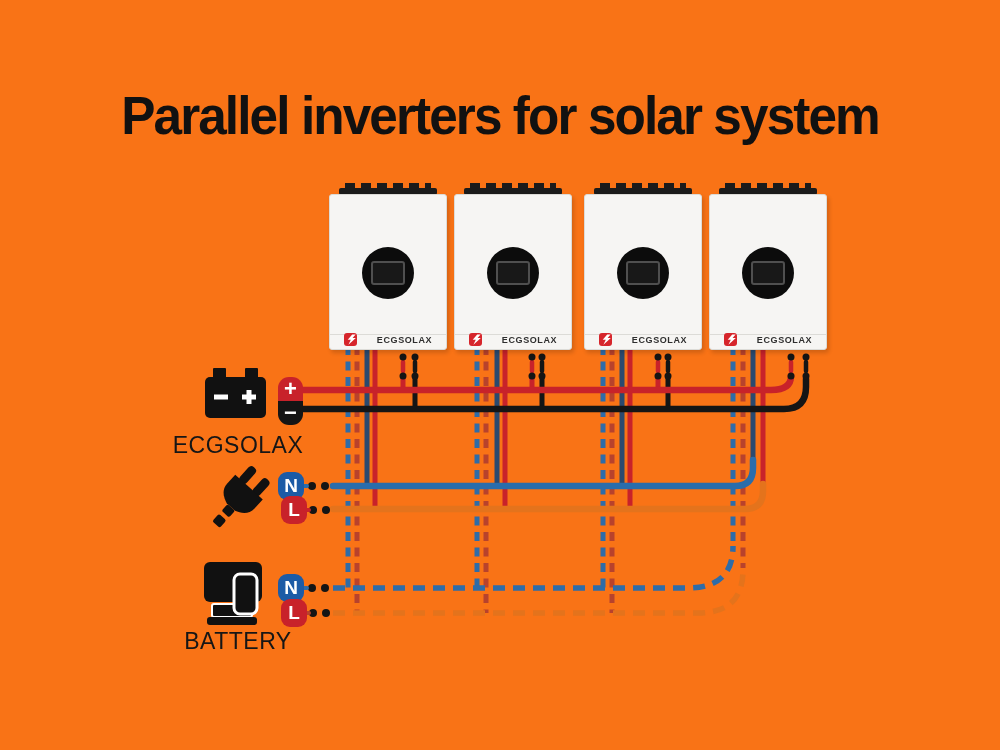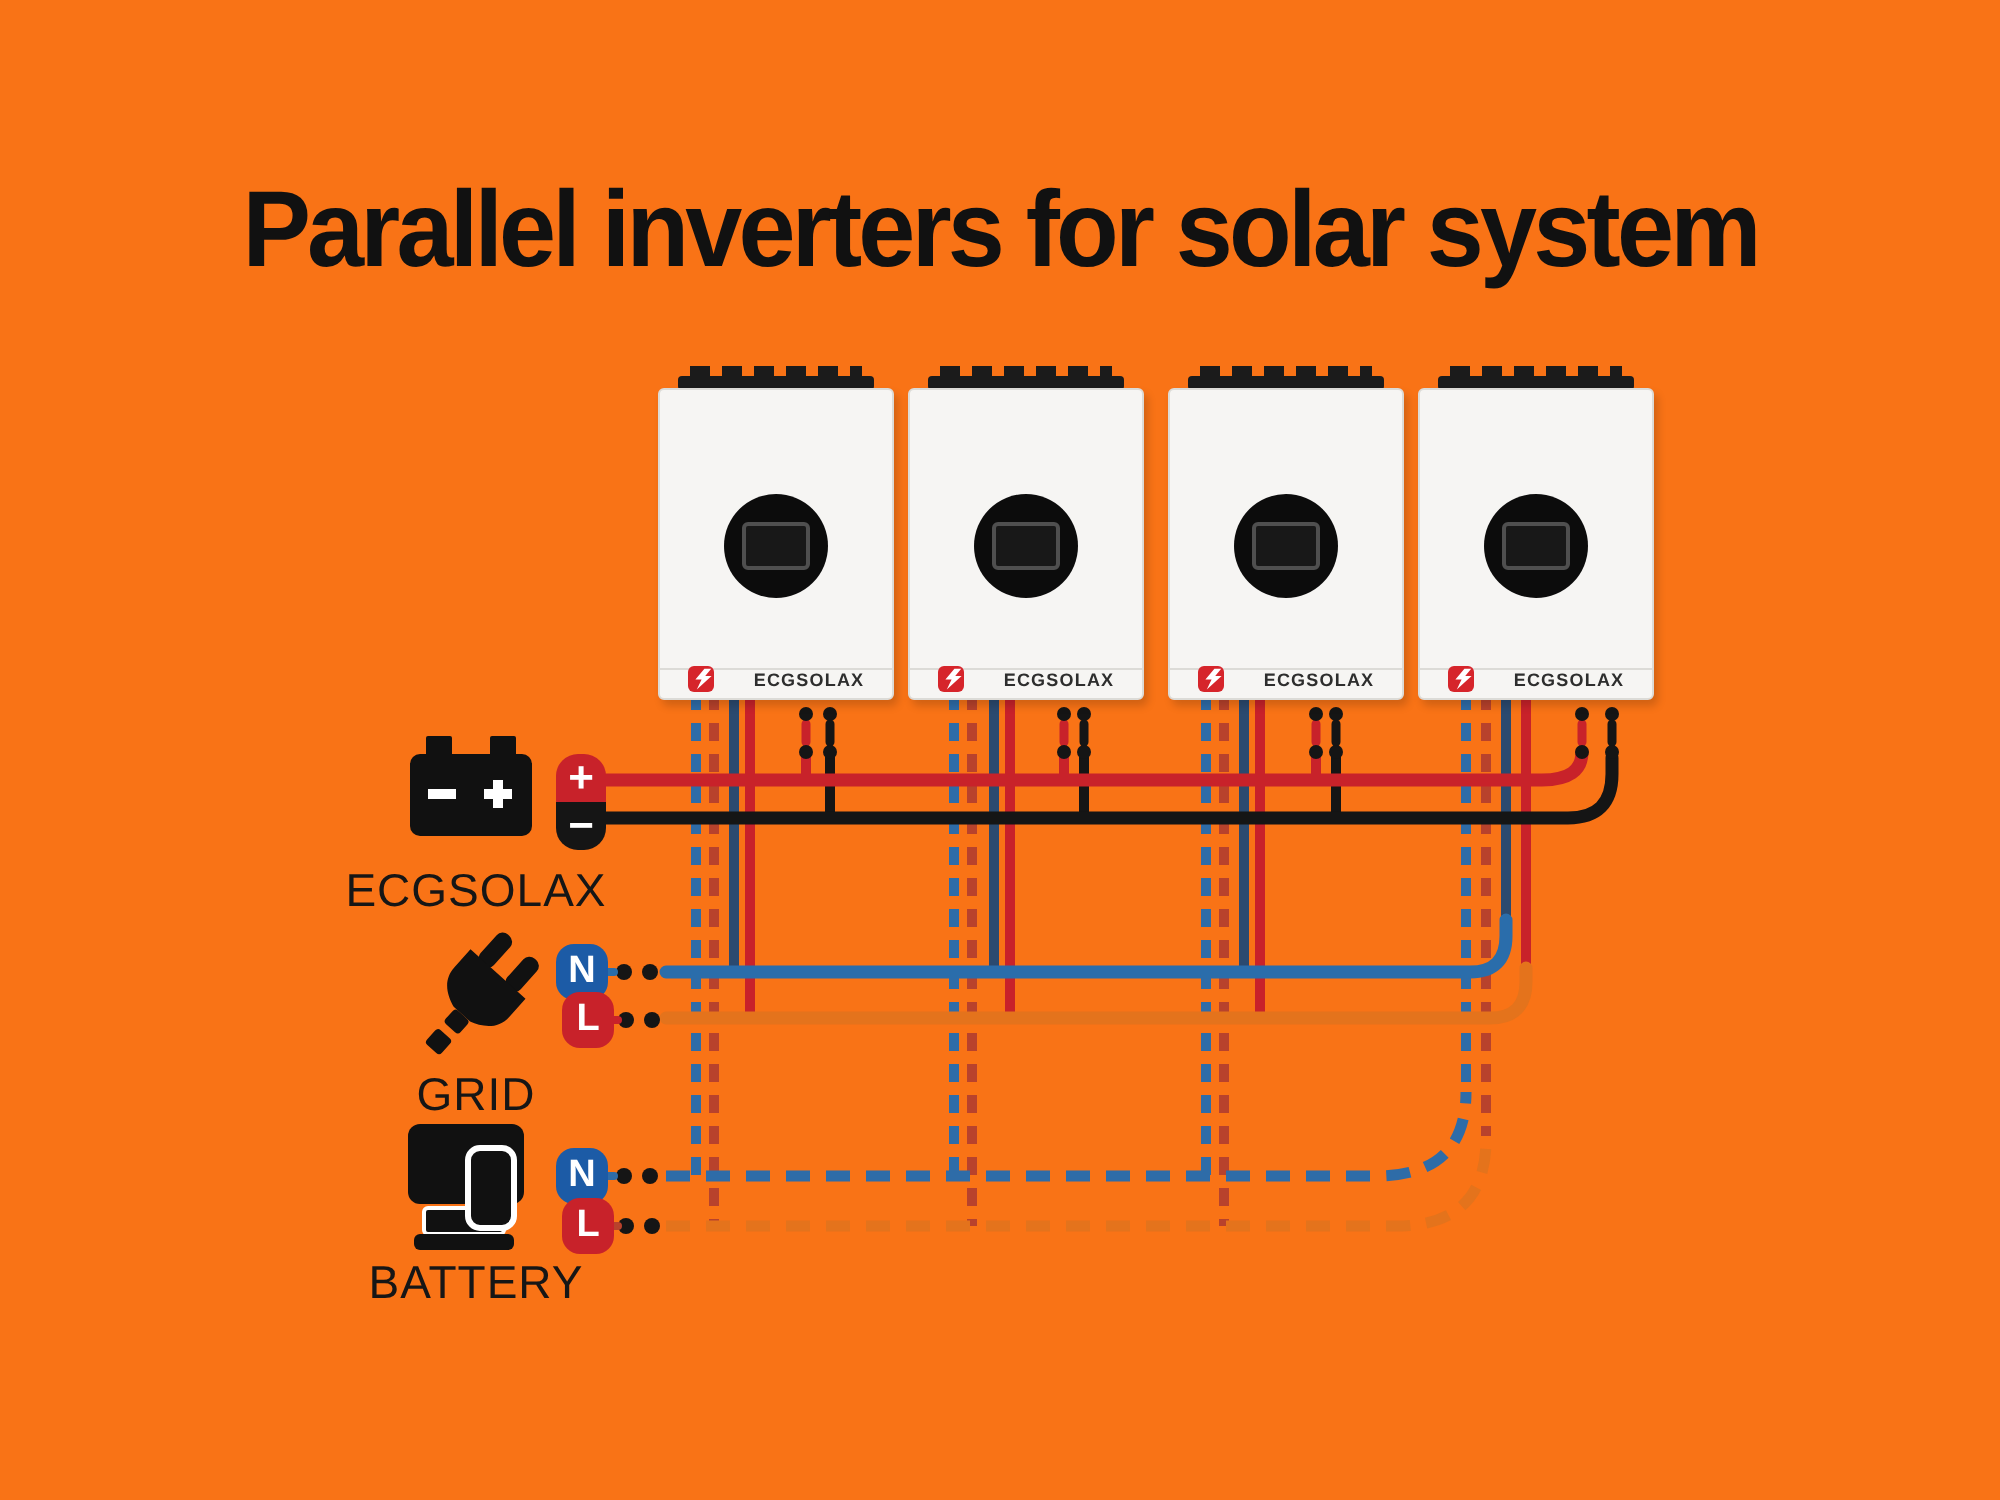--- a/index.html
+++ b/index.html
@@ -229,21 +229,20 @@
 
   <svg class="icon" style="left:203px;top:464px" width="70" height="72" viewBox="0 0 70 72">
     <g fill="#111" transform="rotate(42 35 36)">
       <rect x="21" y="1" width="9" height="20" rx="4"></rect>
       <rect x="39" y="1" width="9" height="20" rx="4"></rect>
       <path d="M16,19 h37 v12 c0,9 -7,13 -13,15 h-11 c-6,-2 -13,-6 -13,-15 z"></path>
       <rect x="30" y="46" width="10" height="9" rx="2"></rect>
       <rect x="30" y="59" width="10" height="10" rx="2"></rect>
     </g>
   </svg>
-  <div class="srclabel" style="left:158px;top:534px">GRID</div>
   <div class="badge b-blue" style="left:278px;top:472px">
     <span>N</span>
   </div>
   <div class="badge b-red" style="left:281px;top:496px">
     <span>L</span>
   </div>
 
   <svg class="icon" style="left:202px;top:562px" width="74" height="68" viewBox="0 0 74 68">
     <rect x="2" y="0" width="58" height="40" rx="6" fill="#111"></rect>
     <rect x="10" y="42" width="40" height="13" rx="2" fill="#111" stroke="#fff" stroke-width="2"></rect>

